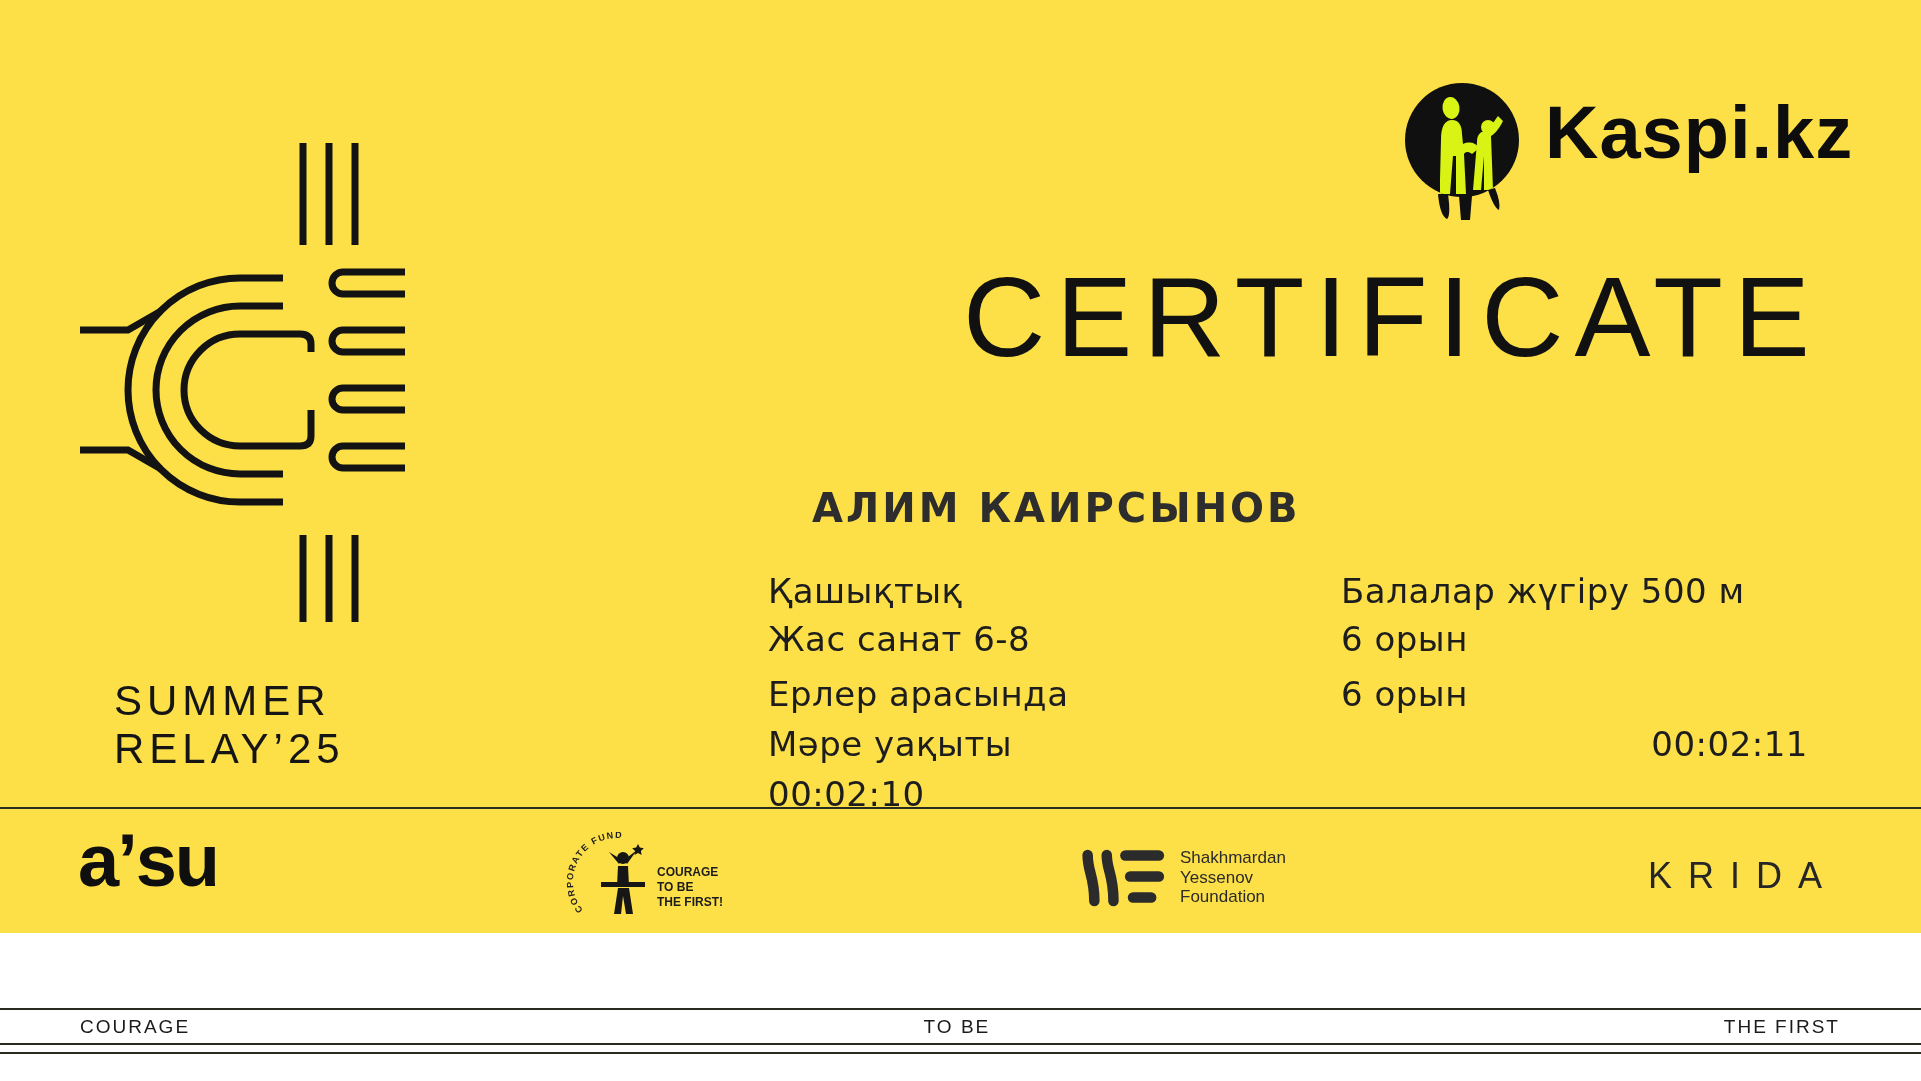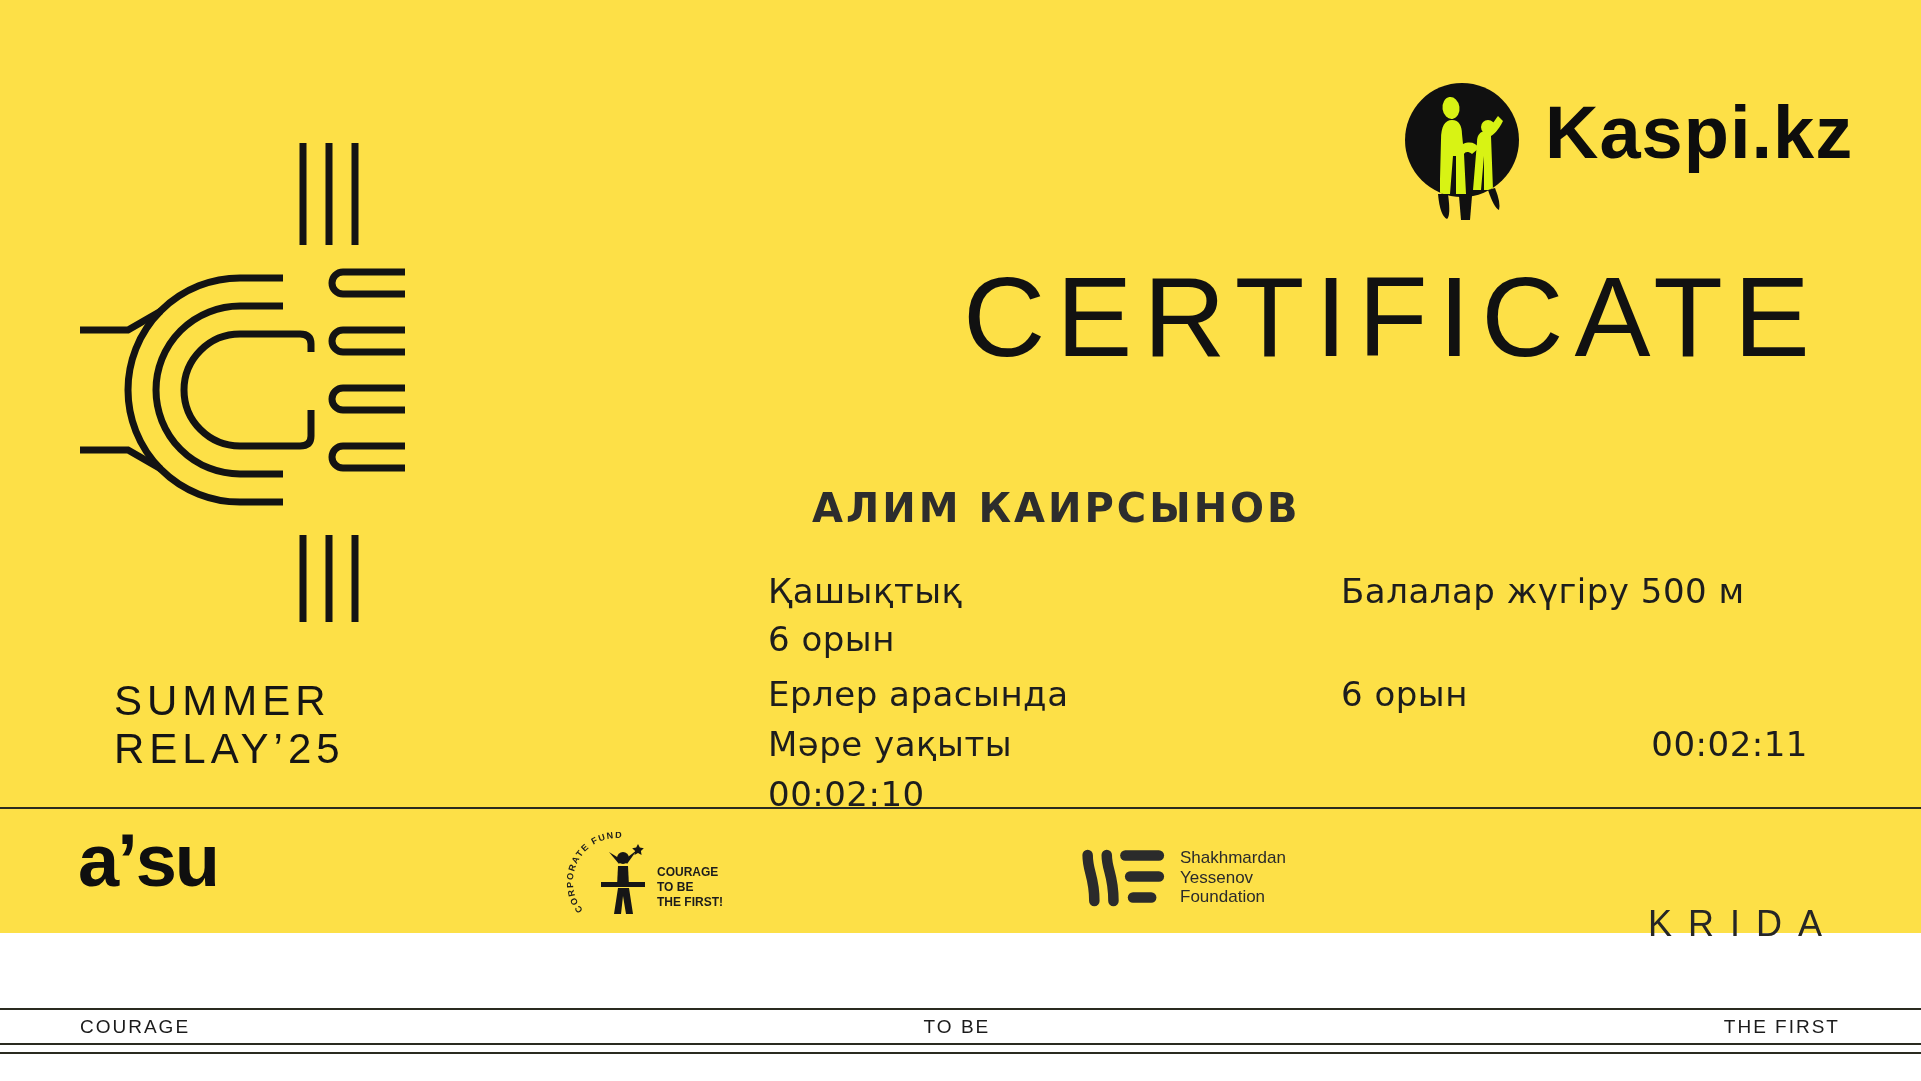--- a/index.html
+++ b/index.html
@@ -56,21 +56,21 @@
     left:78px; top:824px; font-size:74px; font-weight:700;
     letter-spacing:-2px; line-height:1; color:#0f0f0f; white-space:nowrap;
   }
   .cf-logo { left:565px; top:832px; width:185px; height:98px; }
   .yf { left:1080px; top:848px; display:flex; align-items:flex-start; }
   .yf-mark { width:86px; height:60px; }
   .yf-text { margin-left:14px; margin-top:0; font-size:17px; line-height:19.5px;
              font-weight:500; color:#2b2b2b; }
   .krida {
     left:1648px; top:855px; font-size:36px; font-weight:400;
-    letter-spacing:16px; color:#262626; white-space:nowrap;margin-top:48px;
+    letter-spacing:16px; color:#262626; white-space:nowrap;
   }
 
   
   .footer-row {
     left:80px; top:1016px; width:1760px; display:flex;
     justify-content:space-between; font-size:19px; font-weight:500;
     letter-spacing:2px; color:#1b1b1b;
   }
 </style>
 </head>
@@ -127,20 +127,21 @@
   <div class="abs kaspi-word">Kaspi.kz</div>
 
   <div class="abs title">CERTIFICATE</div>
   <div class="abs recipient">АЛИМ КАИРСЫНОВ</div>
 
   <div class="row r0">
     <span class="lbl">Қашықтық</span>
     <span class="val">Балалар жүгіру 500 м</span>
   </div>
   <div class="row r1">
+    <span class="lbl">Жас санат 6-8</span>
     <span class="val">6 орын</span>
   </div>
   <div class="row r2">
     <span class="lbl">Ерлер арасында</span>
     <span class="val">6 орын</span>
   </div>
   <div class="row r3">
     <span class="lbl">Мәре уақыты</span>
     <span class="val">00:02:11</span>
   </div>

